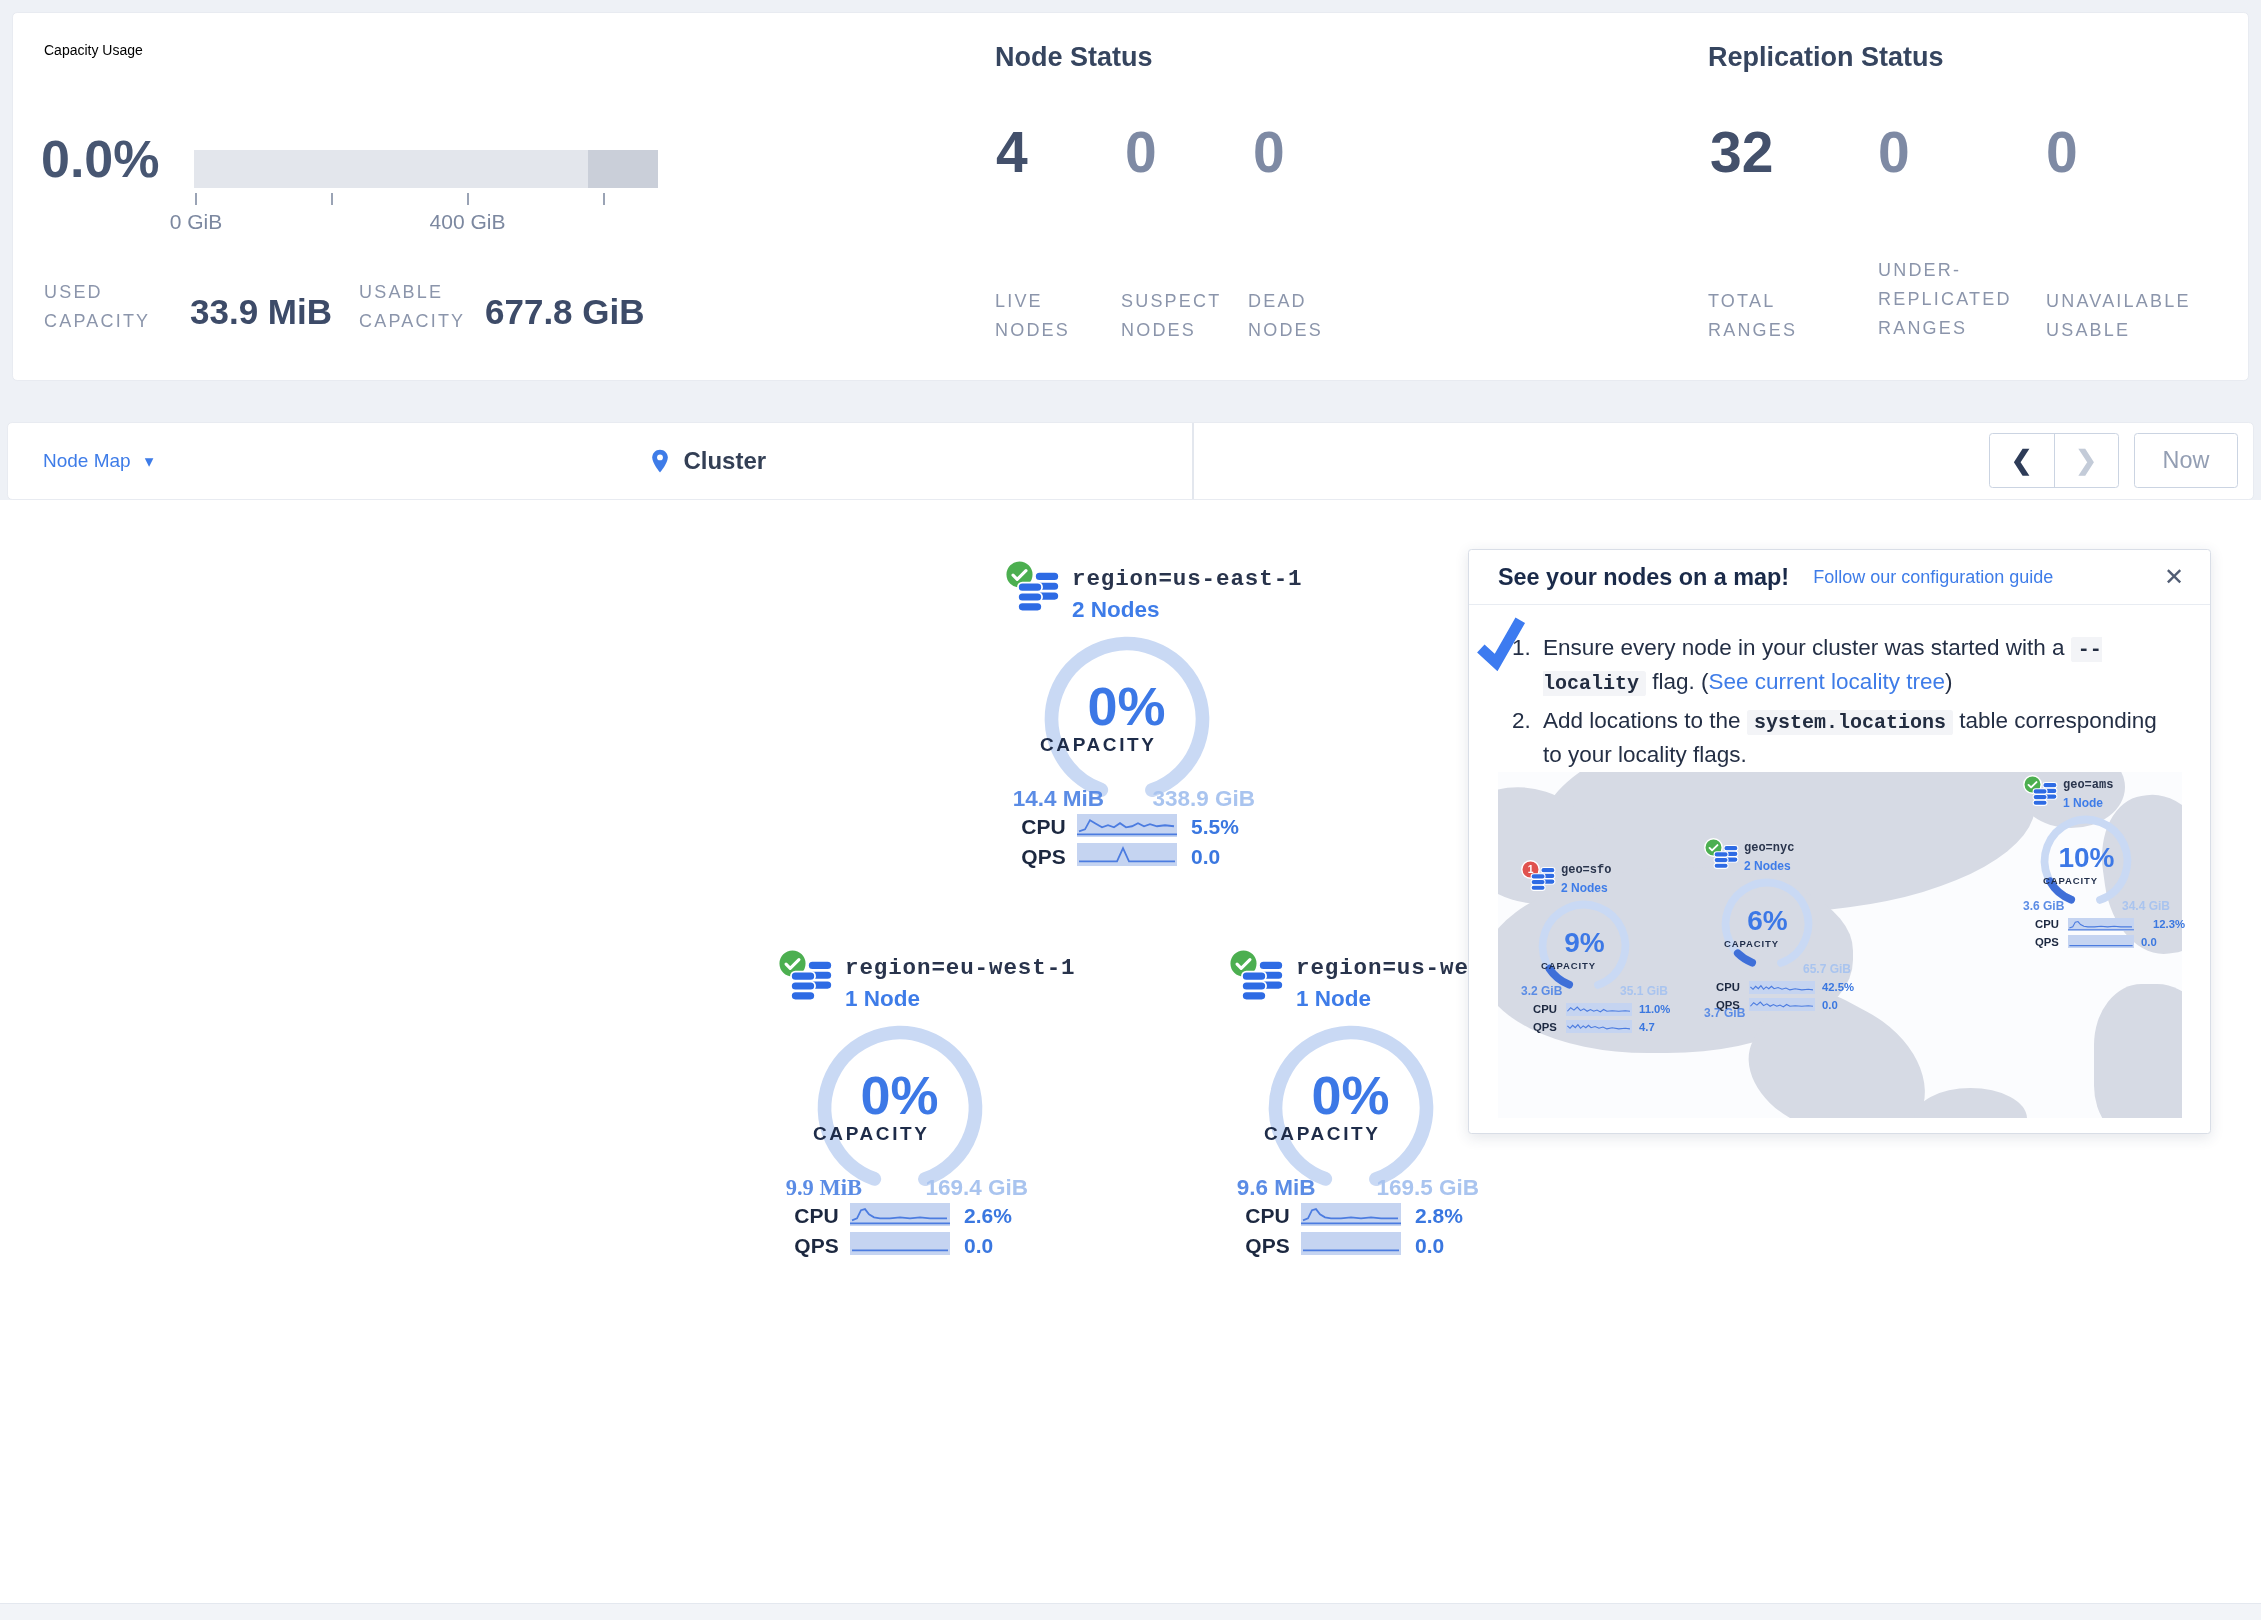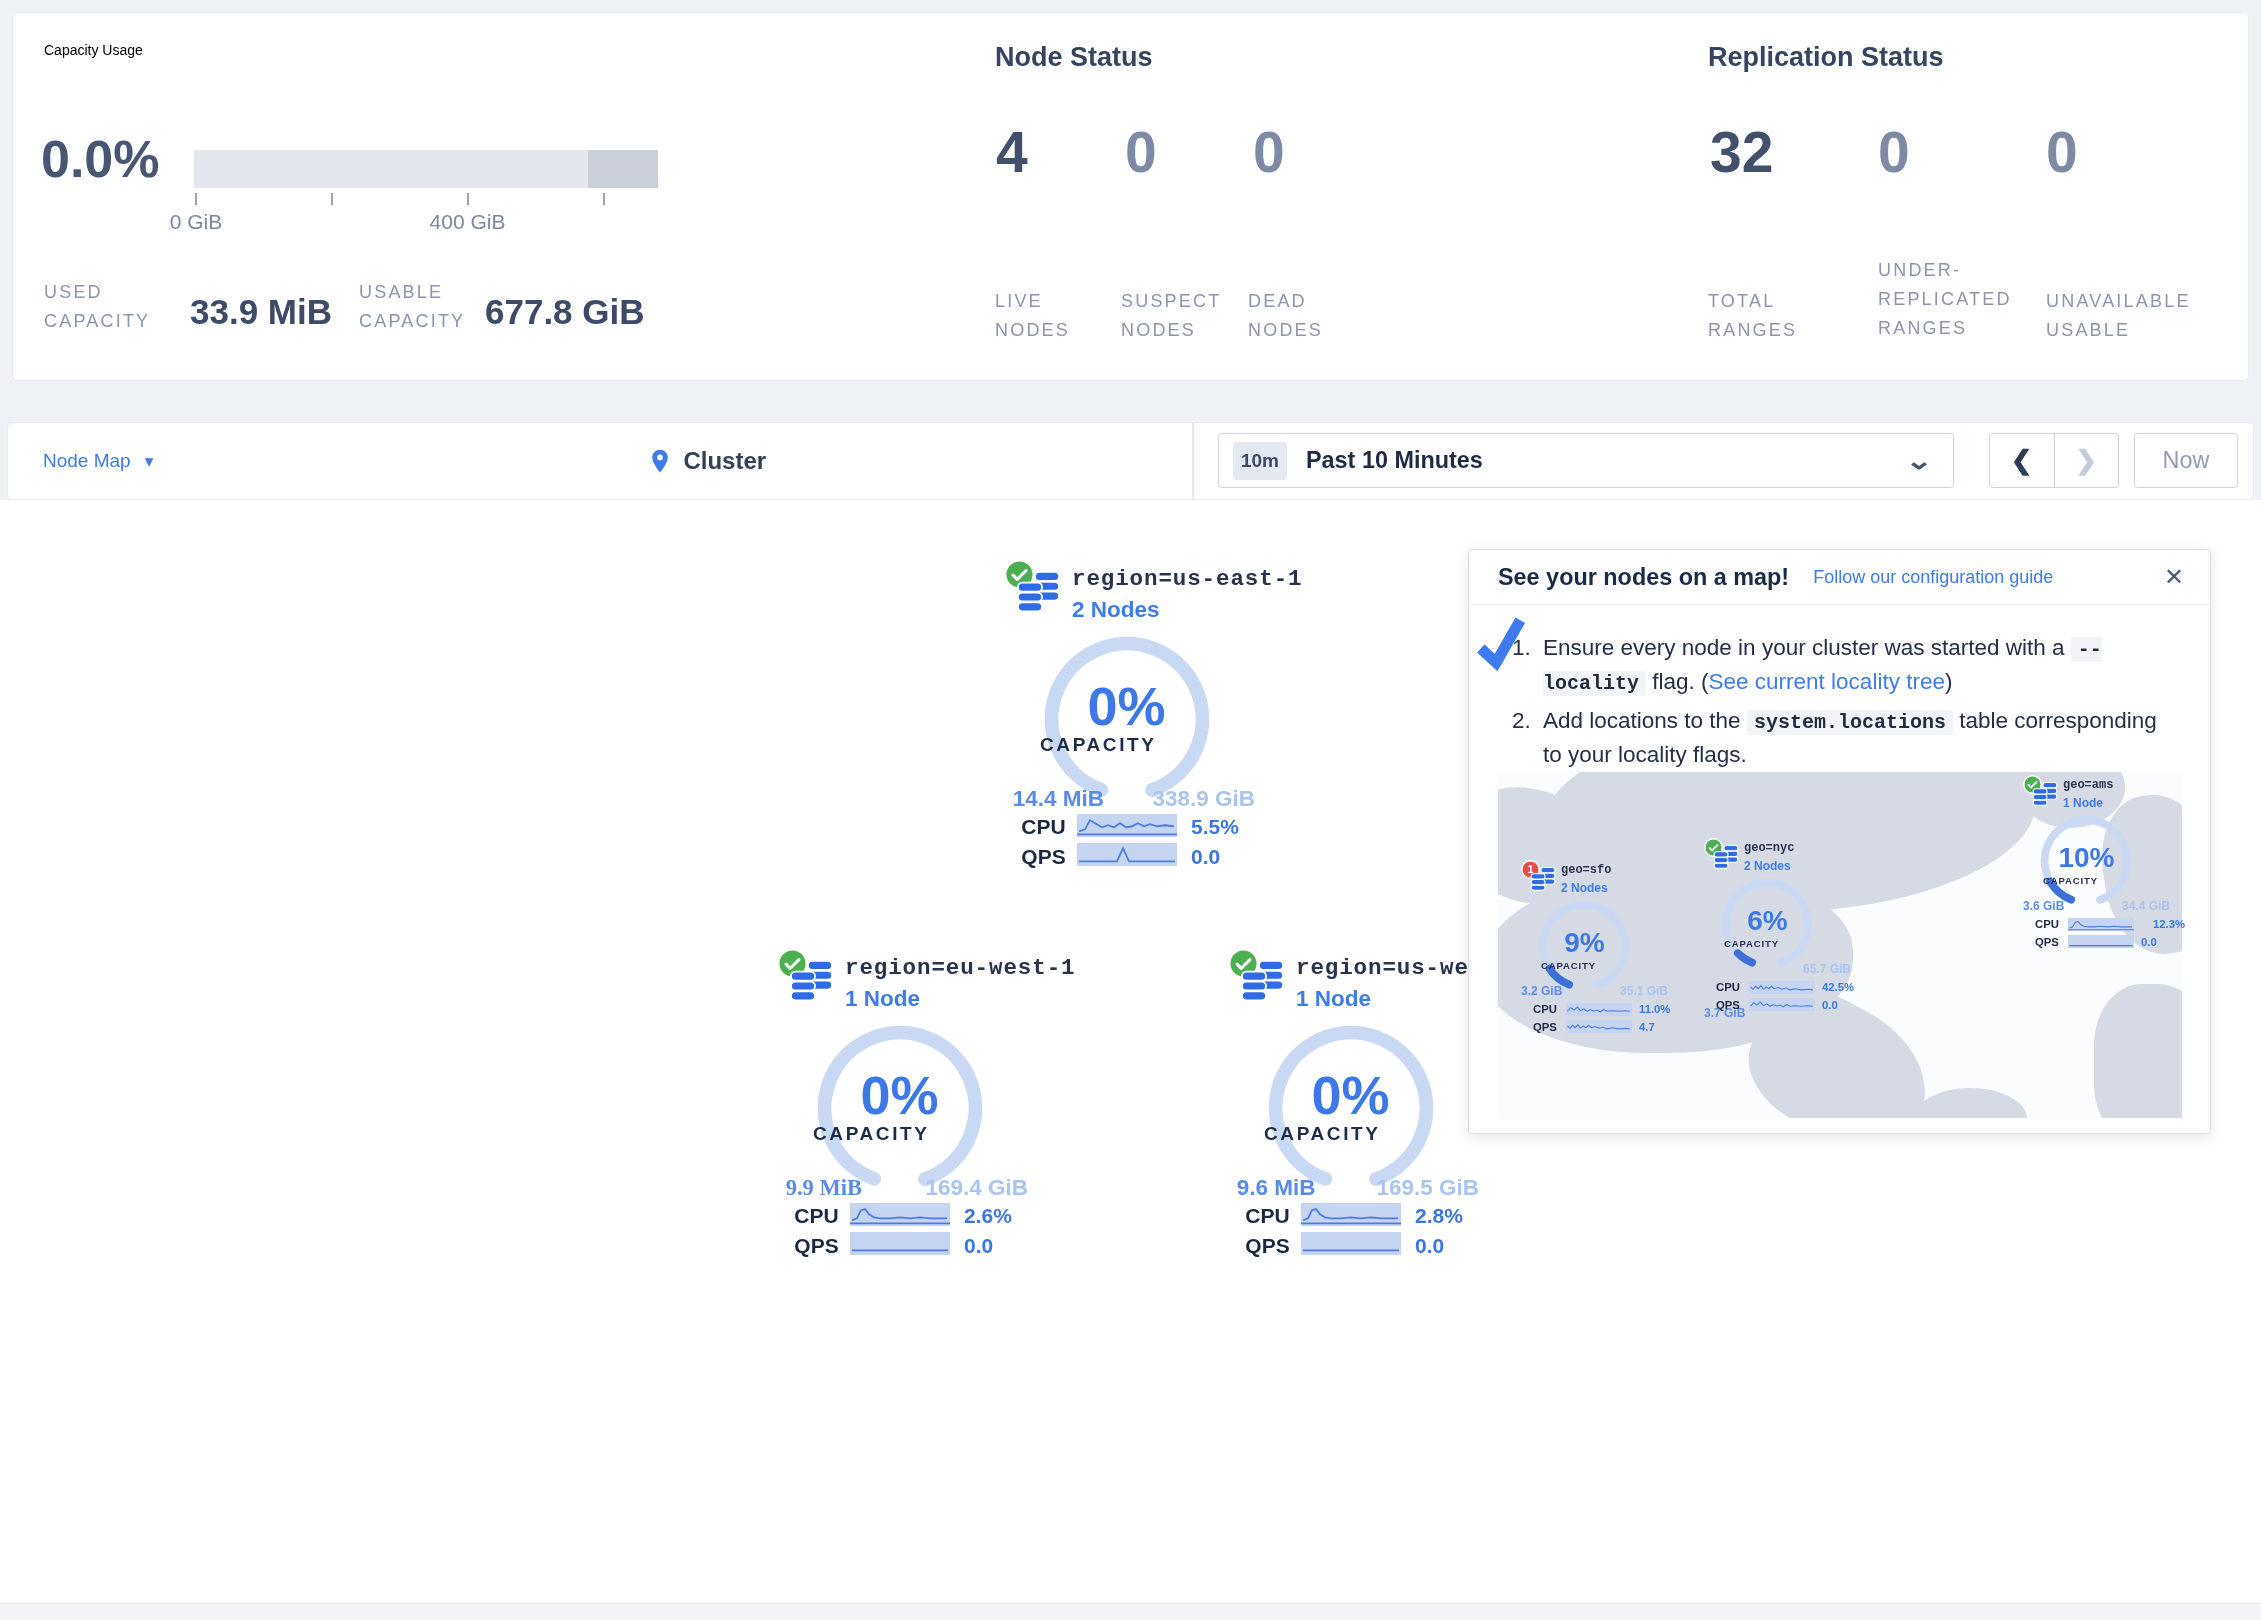--- a/index.html
+++ b/index.html
@@ -166,25 +166,20 @@
     <span class="caret-down">▾</span>
   </div>
   <div class="abs" style="left:639px; top:0; height:76px; display:flex; align-items:center; gap:10.4px;">
     <svg width="26" height="26" viewBox="0 0 30 30">
         <use href="#pinicon" width="30" height="30"></use>
       </svg>
     <span class="crumb">Cluster</span>
   </div>
   <div class="abs tb-divider" style="left:1184px; top:0; height:76px;"></div>
 
-  <div class="abs tb-box" style="left:1210px; top:10.4px; width:736px; height:55px; padding:0 24px 0 14px;">
-    <span class="tw-badge" style="width:54px; height:38px;">10m</span>
-    <span class="tw-text" style="margin-left:19px;">Past 10 Minutes</span>
-    <span class="tw-caret" style="margin-left:auto;">⌄</span>
-  </div>
   <div class="abs tb-box" style="left:1981px; top:10.4px; width:130px; height:55px;">
     <span class="arrow prev">❮</span>
     <span class="arrow next">❯</span>
   </div>
   <div class="abs tb-box now-btn" style="left:2126px; top:10.4px; width:104px; height:55px;">Now</div>
 </div>
 
 <div id="content" class="abs">
 
   <div class="abs" style="left:1004px; top:59px; width:260px; height:294px;">

